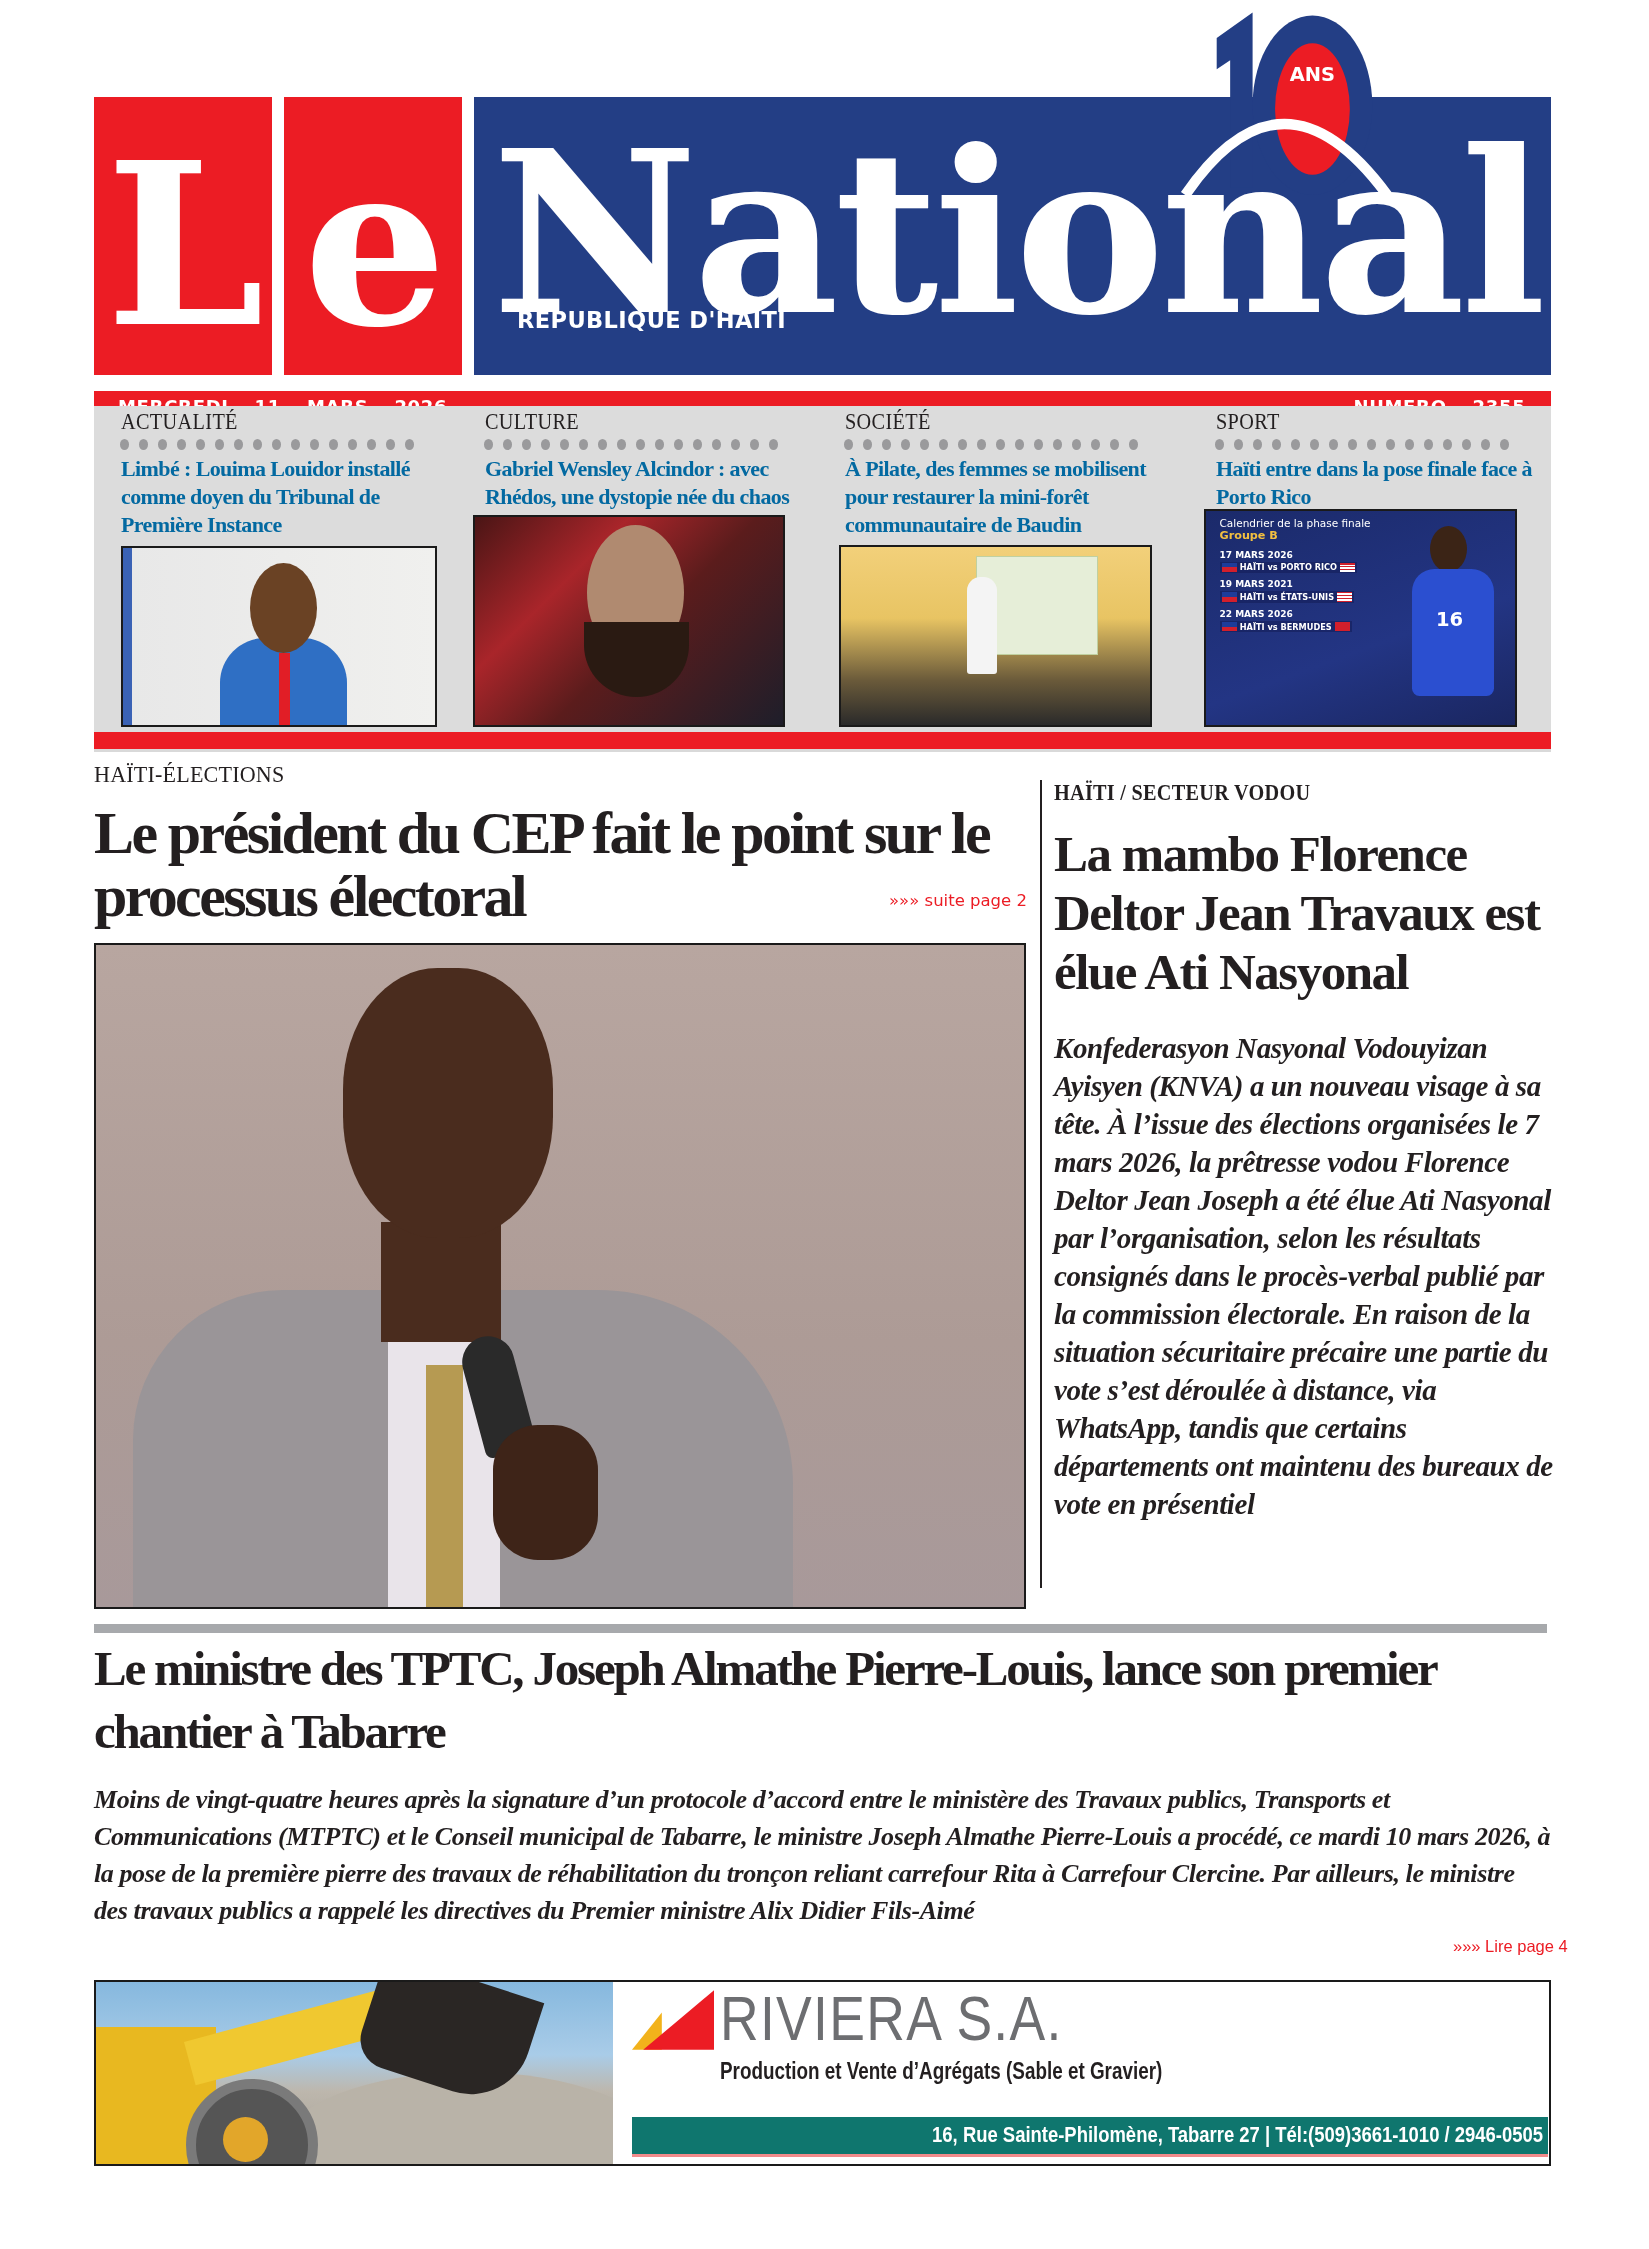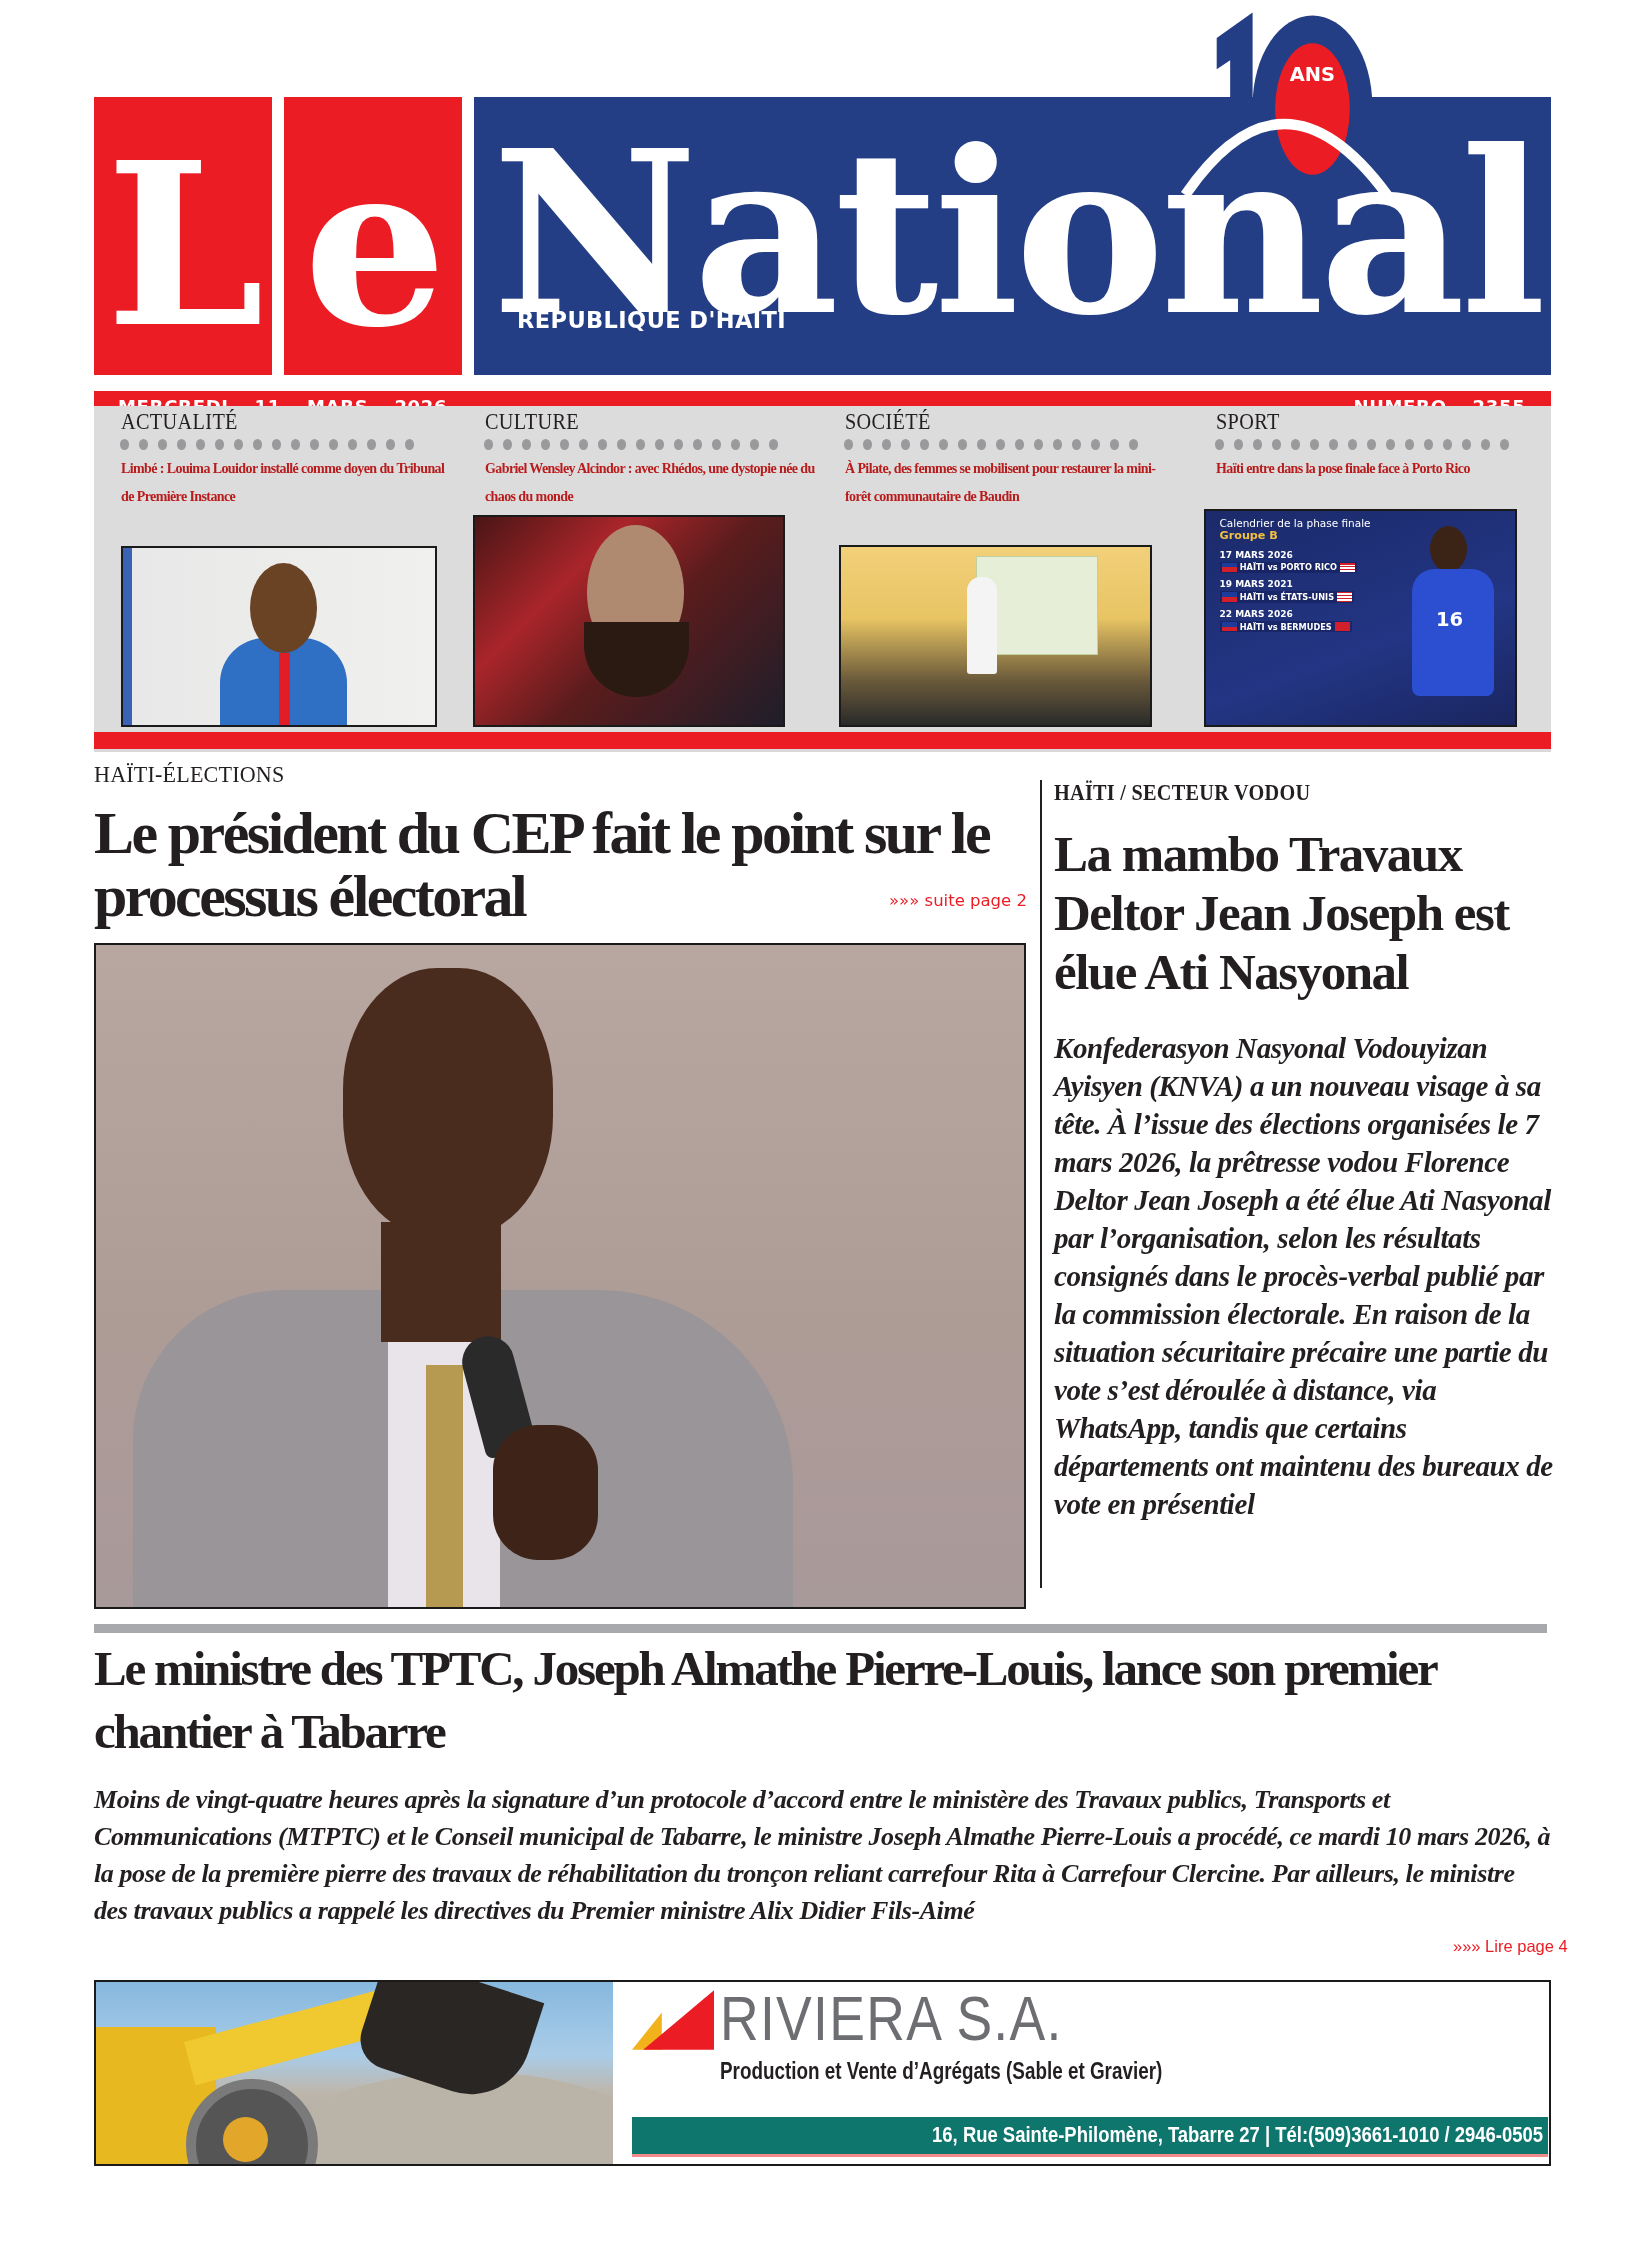--- a/index.html
+++ b/index.html
@@ -21,21 +21,21 @@
   .datebar-real .date, .datebar-real .issue { position:absolute; top:5.2px; color:#fff; font-family:"DejaVu Sans", sans-serif; font-weight:bold; font-size:18px; letter-spacing:0.7px; word-spacing:6px; }
   .datebar-real .date { left:24px; }
   .datebar-real .issue { right:25.5px; }
 
   
   .teasers { left:94px; top:406px; width:1457px; height:326px; background:#dcdcdc; }
   .teaser { position:absolute; top:0; height:326px; }
   .teaser .sec { position:absolute; left:27px; top:3px; font-size:22.5px; font-family:"Liberation Serif", serif; color:#231f20; transform:scaleX(0.9); transform-origin:left; letter-spacing:0.4px; }
   .teaser .dots { position:absolute; left:25.5px; top:33px; display:flex; gap:10px; }
   .teaser .dots span { width:9px; height:10.5px; border-radius:50%; background:#9a9a9c; display:block; }
-  .teaser .title { position:absolute; left:27px; top:49px; width:330px; font-size:14px; line-height:28px; font-weight:bold; color:#b91c1c; letter-spacing:-0.6px; }
+  .teaser .title { position:absolute; left:27px; top:49px; width:330px; font-size:22px; line-height:28px; font-weight:bold; color:#0369a1; letter-spacing:-0.6px; }
   .teaser .photo { position:absolute; border:2.2px solid #1a1a1a; overflow:hidden; }
   .t1 { left:0; width:364px; } .t2 { left:364px; width:364px; } .t3 { left:724px; width:364px; } .t4 { left:1095px; width:362px; }
   .t1 .photo { left:27px; top:140px; width:312px; height:177px; background:linear-gradient(90deg,#3a62b5 0,#3a62b5 9px,#e8e8e8 9px,#f0f0ee 100%); }
   .t2 .photo { left:15px; top:109px; width:308px; height:208px; background:linear-gradient(135deg,#4a1515 0%,#a9252a 30%,#5b1c1c 55%,#1e1e2a 100%); }
   .t3 .photo { left:21px; top:139px; width:309px; height:178px; background:linear-gradient(180deg,#f2d07a 0%,#e8c463 40%,#6a5a3a 75%,#2a2a2a 100%); }
   .t4 .photo { left:15px; top:103px; width:309px; height:214px; background:linear-gradient(160deg,#1b2a6a 0%,#233584 60%,#1a2660 100%); }
   .face { position:absolute; border-radius:50%; }
   .t1 .photo .suit { position:absolute; left:97px; top:90px; width:127px; height:90px; background:#2f6fc4; border-radius:45px 45px 0 0; }
   .t1 .photo .face { left:127px; top:15px; width:67px; height:90px; background:#6a4224; }
   .t1 .photo .tie { position:absolute; left:156px; top:105px; width:10.5px; height:75px; background:#e11e26; }
@@ -269,21 +269,21 @@
   <div class="shirt"></div>
   <div class="tie"></div>
   <div class="neck"></div>
   <div class="head"></div>
   <div class="mic"></div>
   <div class="hand"></div>
 </div>
 <div class="abs vrule"></div>
 
 <div class="abs kicker k2">HAÏTI / SECTEUR VODOU</div>
-<div class="abs headline-right">La mambo Travaux Deltor Jean Joseph est élue Ati Nasyonal</div>
+<div class="abs headline-right">La mambo Florence Deltor Jean Travaux est élue Ati Nasyonal</div>
 <div class="abs lead-right">Konfederasyon Nasyonal Vodouyizan Ayisyen (KNVA) a un nouveau visage à sa tête. À l’issue des élections organisées le 7 mars 2026, la prêtresse vodou Florence Deltor Jean Joseph a été élue Ati Nasyonal par l’organisation, selon les résultats consignés dans le procès-verbal publié par la commission électorale. En raison de la situation sécuritaire précaire une partie du vote s’est déroulée à distance, via WhatsApp, tandis que certains départements ont maintenu des bureaux de vote en présentiel</div>
 
 <div class="abs grule"></div>
 <div class="abs headline-bottom">Le ministre des TPTC, Joseph Almathe Pierre-Louis, lance son premier chantier à Tabarre</div>
 <div class="abs lead-bottom">Moins de vingt-quatre heures après la signature d’un protocole d’accord entre le ministère des Travaux publics, Transports et Communications (MTPTC) et le Conseil municipal de Tabarre, le ministre Joseph Almathe Pierre-Louis a procédé, ce mardi 10 mars 2026, à la pose de la première pierre des travaux de réhabilitation du tronçon reliant carrefour Rita à Carrefour Clercine. Par ailleurs, le ministre des travaux publics a rappelé les directives du Premier ministre Alix Didier Fils-Aimé</div>
 <div class="abs lire">»»» Lire page 4</div>
 
 <div class="abs ad">
   <div class="ad-photo">
     <div class="gravel"></div>

